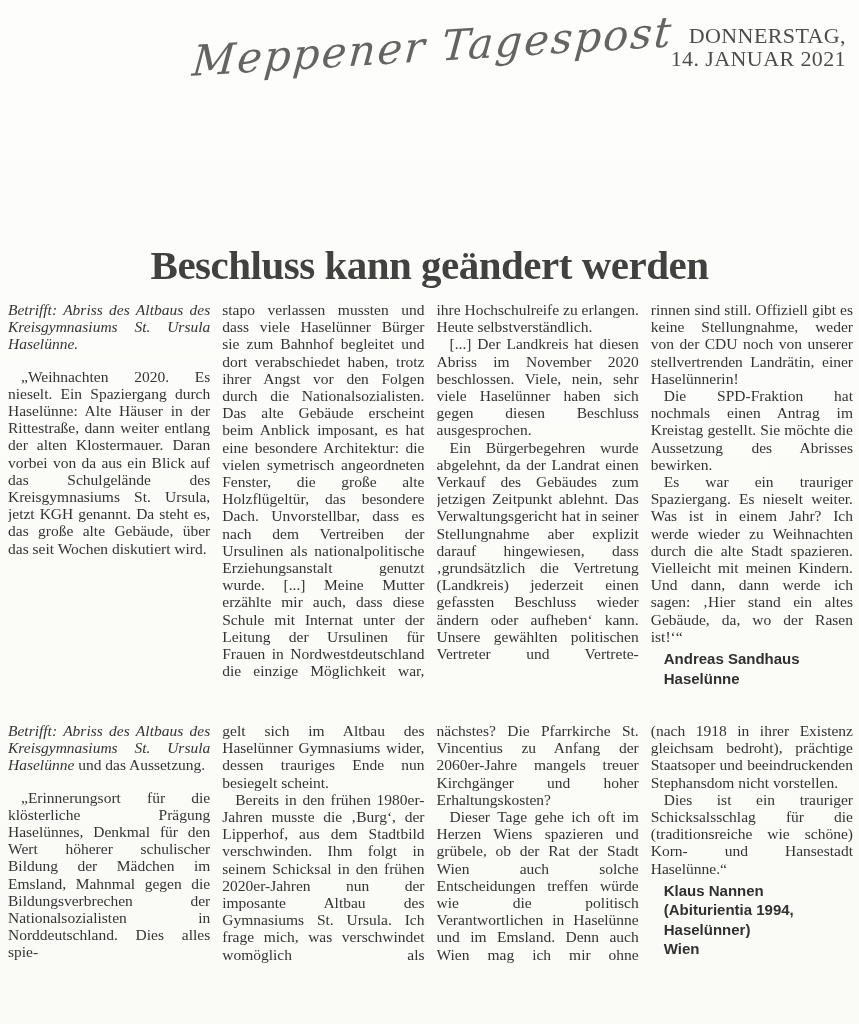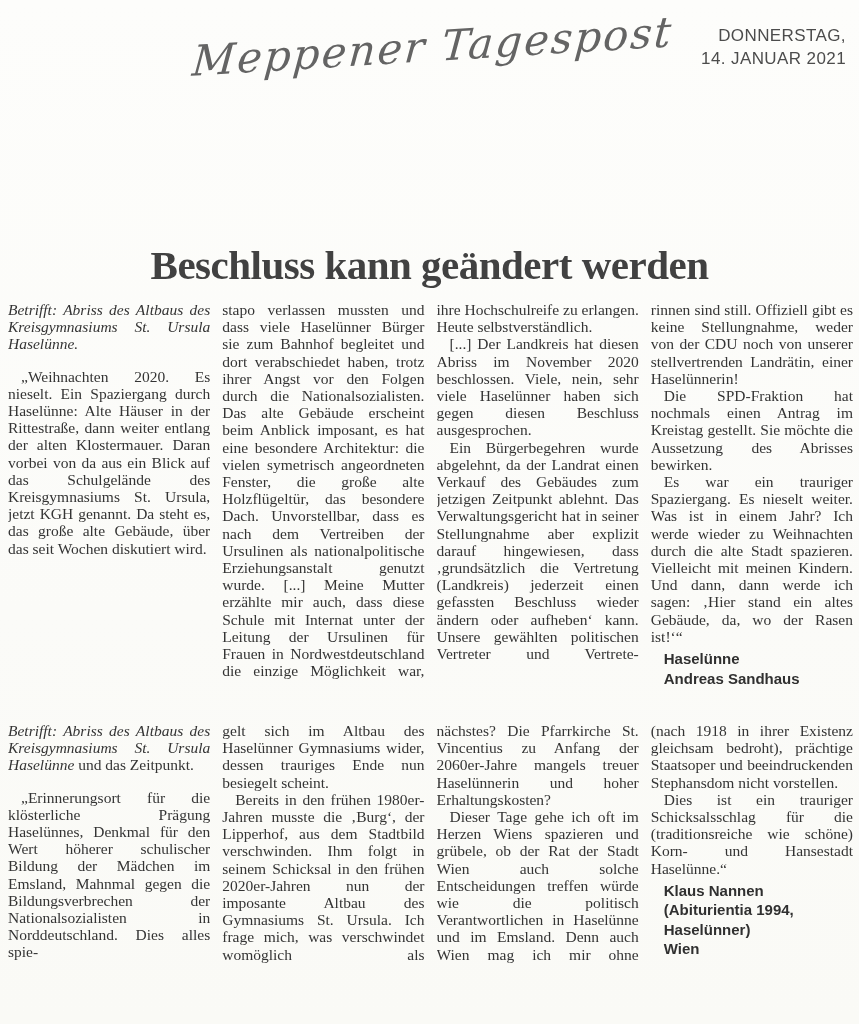--- a/index.html
+++ b/index.html
@@ -13,21 +13,21 @@
   .handwriting{
     position:absolute;left:192px;top:22px;
     font-family:"DejaVu Serif",serif;font-style:italic;font-weight:400;
     font-size:42px;color:var(--handwriting,#4a4a4a);
     transform:rotate(-3.5deg) skewX(-8deg);
     letter-spacing:2px;white-space:nowrap;opacity:.85;
   }
   
   .dateblock{
     position:absolute;top:24px;right:13px;text-align:right;
-    font-family:Liberation Sans, sans-serif;font-size:17px;line-height:23px;
+    font-family:Liberation Serif, serif;font-size:22px;line-height:23px;
     color:var(--date,#4c4c4c);letter-spacing:.4px;font-weight:500;
   }
   
   .article{position:absolute;left:0;width:859px;}
   .article-1{top:241px;}
   .article-2{top:722px;}
   .headline{
     margin:0 0 12px 0;text-align:center;
     font-family:"Liberation Serif",serif;font-weight:bold;
     font-size:41px;line-height:48px;letter-spacing:-.5px;
@@ -78,38 +78,38 @@
           <div class="col">
             <p class="para">ihre Hochschulreife zu erlangen. Heute selbstverständlich.</p>
             <p class="para indent">[...] Der Landkreis hat diesen Abriss im November 2020 beschlossen. Viele, nein, sehr viele Haselünner haben sich gegen diesen Beschluss ausgesprochen.</p>
             <p class="para indent fill">Ein Bürgerbegehren wurde abgelehnt, da der Landrat einen Verkauf des Gebäudes zum jetzigen Zeitpunkt ablehnt. Das Verwaltungsgericht hat in seiner Stellungnahme aber explizit darauf hingewiesen, dass ‚grundsätzlich die Vertretung (Landkreis) jederzeit einen gefassten Beschluss wieder ändern oder aufheben‘ kann. Unsere gewählten politischen Vertreter und Vertrete-</p>
           </div>
           <div class="col">
             <p class="para">rinnen sind still. Offiziell gibt es keine Stellungnahme, weder von der CDU noch von unserer stellvertrenden Landrätin, einer Haselünnerin!</p>
             <p class="para indent">Die SPD-Fraktion hat nochmals einen Antrag im Kreistag gestellt. Sie möchte die Aussetzung des Abrisses bewirken.</p>
             <p class="para indent">Es war ein trauriger Spaziergang. Es nieselt weiter. Was ist in einem Jahr? Ich werde wieder zu Weihnachten durch die alte Stadt spazieren. Vielleicht mit meinen Kindern. Und dann, dann werde ich sagen: ‚Hier stand ein altes Gebäude, da, wo der Rasen ist!‘“</p>
             <div class="signature">
+              <div>Andreas Sandhaus</div>
               <div>Haselünne</div>
-              <div>Andreas Sandhaus</div>
             </div>
           </div>
         </div>
       </section>
       <section class="article article-2">
         <div class="cols">
           <div class="col">
-            <p class="intro"><span>Betrifft: Abriss des Altbaus des Kreisgymnasiums St. Ursula Haselünne</span><span class="roman"> und das Zeitpunkt.</span></p>
+            <p class="intro"><span>Betrifft: Abriss des Altbaus des Kreisgymnasiums St. Ursula Haselünne</span><span class="roman"> und das Aussetzung.</span></p>
             <p class="para indent fill">„Erinnerungsort für die klösterliche Prägung Haselünnes, Denkmal für den Wert höherer schulischer Bildung der Mädchen im Emsland, Mahnmal gegen die Bildungsverbrechen der Nationalsozialisten in Norddeutschland. Dies alles spie-</p>
           </div>
           <div class="col">
             <p class="para">gelt sich im Altbau des Haselünner Gymnasiums wider, dessen trauriges Ende nun besiegelt scheint.</p>
             <p class="para indent fill">Bereits in den frühen 1980er-Jahren musste die ‚Burg‘, der Lipperhof, aus dem Stadtbild verschwinden. Ihm folgt in seinem Schicksal in den frühen 2020er-Jahren nun der imposante Altbau des Gymnasiums St. Ursula. Ich frage mich, was verschwindet womöglich als</p>
           </div>
           <div class="col">
-            <p class="para">nächstes? Die Pfarrkirche St. Vincentius zu Anfang der 2060er-Jahre mangels treuer Haselünnerin und hoher Erhaltungskosten?</p>
+            <p class="para">nächstes? Die Pfarrkirche St. Vincentius zu Anfang der 2060er-Jahre mangels treuer Kirchgänger und hoher Erhaltungskosten?</p>
             <p class="para indent fill">Dieser Tage gehe ich oft im Herzen Wiens spazieren und grübele, ob der Rat der Stadt Wien auch solche Entscheidungen treffen würde wie die politisch Verantwortlichen in Haselünne und im Emsland. Denn auch Wien mag ich mir ohne imposante Hofburg</p>
           </div>
           <div class="col">
             <p class="para">(nach 1918 in ihrer Existenz gleichsam bedroht), prächtige Staatsoper und beeindruckenden Stephansdom nicht vorstellen.</p>
             <p class="para indent">Dies ist ein trauriger Schicksalsschlag für die (traditionsreiche wie schöne) Korn- und Hansestadt Haselünne.“</p>
             <div class="signature">
               <div>Klaus Nannen</div>
               <div>(Abiturientia 1994,</div>
               <div>Haselünner)</div>
               <div>Wien</div>

